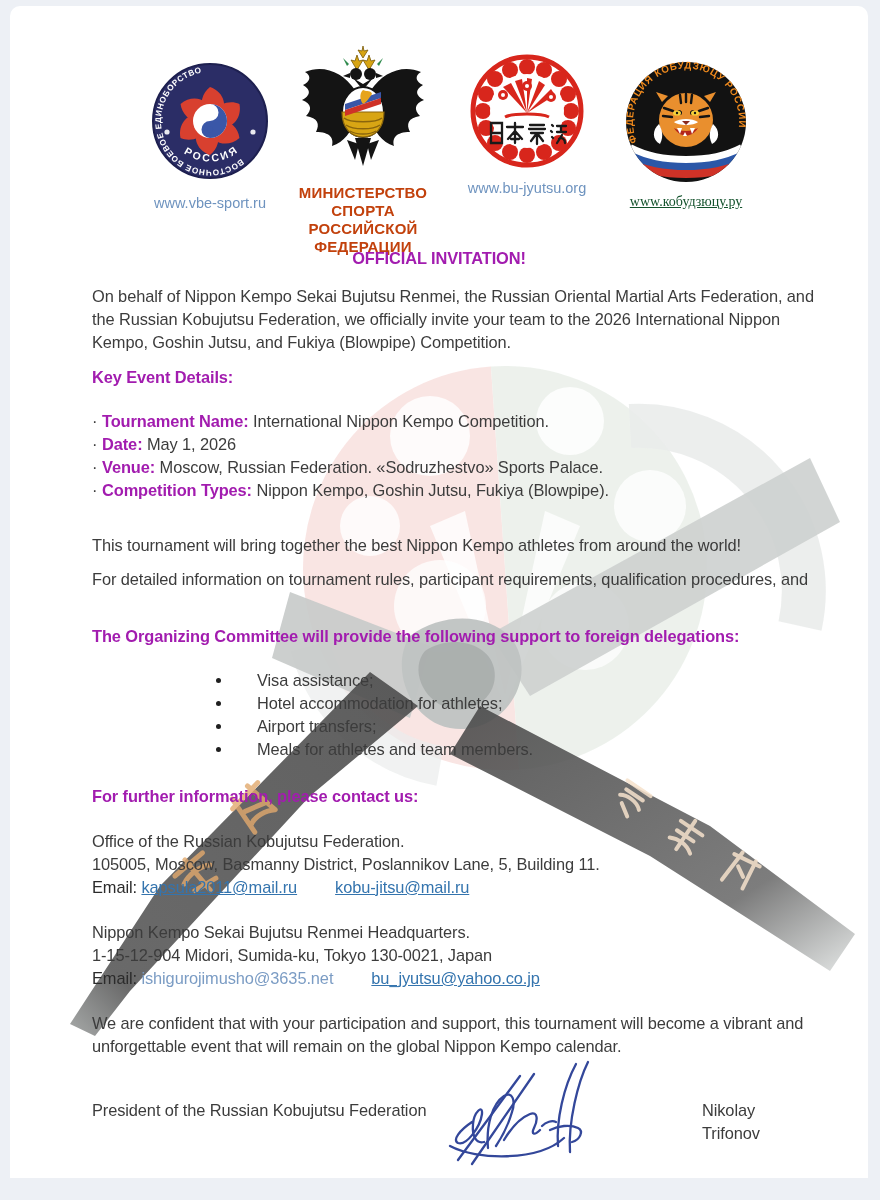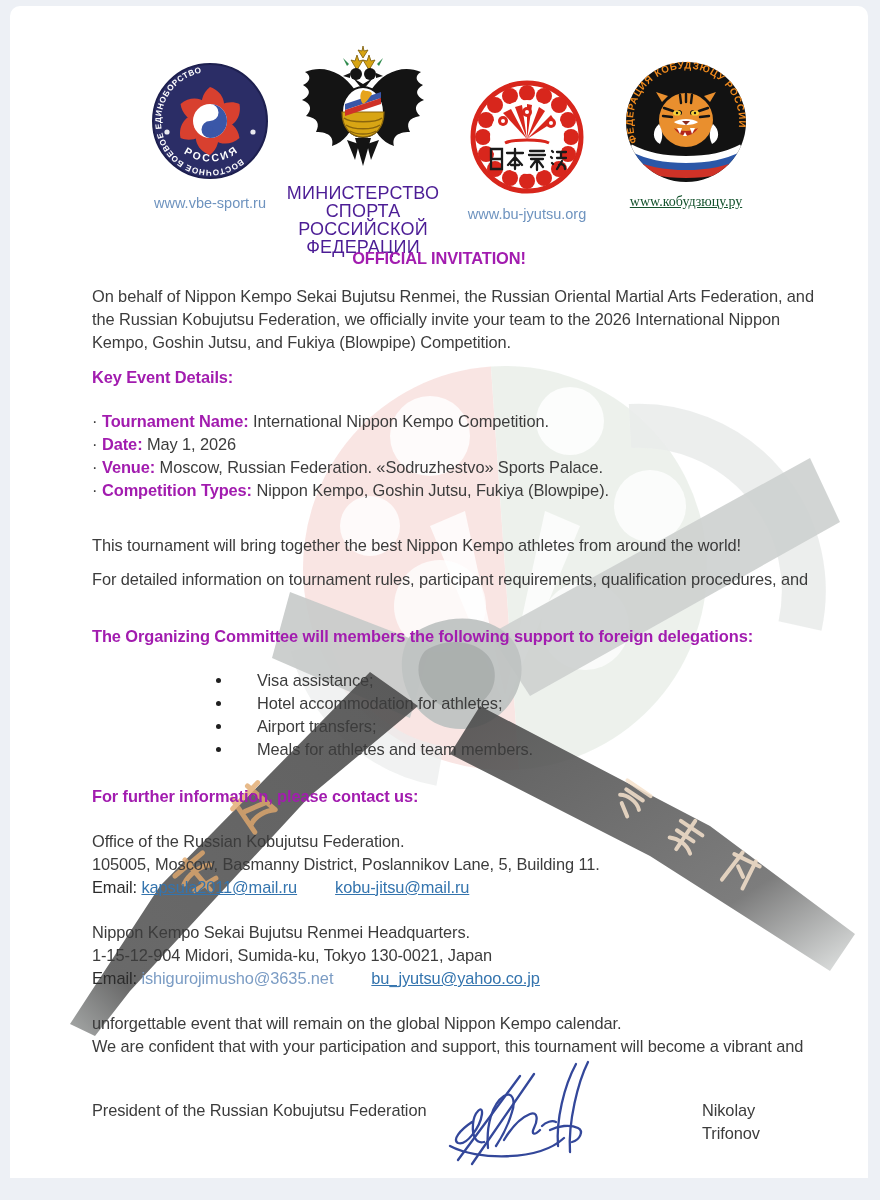--- a/index.html
+++ b/index.html
@@ -23,21 +23,21 @@
   .center{text-align:center;left:0;width:858px;}
   .logo-col{position:absolute;text-align:center;}
   .logo-url{
     font-size:14.5px;color:#6e93bf;text-decoration:none;display:inline-block;
   }
   .logo-url.underlined{
     color:#14532d;text-decoration:underline;
     font-family:"Liberation Serif",serif;font-size:14px;
   }
   .ministry-caption{
-    font-size:18px;font-weight:normal;color:#4c1d95;line-height:18px;letter-spacing:0.2px;
+    font-size:15px;font-weight:bold;color:#c2410c;line-height:18px;letter-spacing:0.2px;
   }
   .detail-line{white-space:nowrap;}
   .detail-dot{display:inline-block;width:10px;color:#3c3c3c;}
   .blist{margin:0;padding:0;list-style:none;}
   .blist li{position:relative;padding-left:165px;height:23px;}
   .blist li::before{
     content:"";position:absolute;left:124px;top:9px;width:5px;height:5px;
     border-radius:50%;background:#1f1f1f;
   }
   a.mail{color:#3474ae;text-decoration:underline;}
@@ -193,21 +193,21 @@
             <path d="M50,94 L58,114 L62,98 Z"></path>
               <path d="M82,94 L74,114 L70,98 Z"></path>
           </g>
         </svg>
         <div class="ministry-caption" style="margin-top:4px;">
           <div>МИНИСТЕРСТВО СПОРТА</div>
           <div>РОССИЙСКОЙ ФЕДЕРАЦИИ</div>
         </div>
       </div>
 
-      <div class="logo-col" style="left:442px;top:73px;width:150px;">
+      <div class="logo-col" style="left:442px;top:47px;width:150px;">
         <svg width="116" height="116" viewBox="0 0 116 116" aria-label="日本拳法">
           <circle cx="58" cy="58" r="54" fill="#ffffff" stroke="#d8261c" stroke-width="5"></circle>
 
           <g fill="#d8261c">
             <circle cx="58" cy="14" r="8"></circle>
               <circle cx="75" cy="17" r="8"></circle>
               <circle cx="90" cy="26" r="8"></circle>
             <circle cx="99" cy="41" r="8"></circle>
               <circle cx="102" cy="58" r="8"></circle>
               <circle cx="99" cy="75" r="8"></circle>
@@ -335,21 +335,21 @@
           <span class="detail-dot">·</span><span class="bold">Competition Types:</span><span> Nippon Kempo, Goshin Jutsu, Fukiya (Blowpipe).</span>
         </div>
       </div>
 
       <div class="para" style="top:528px;">This tournament will bring together the best Nippon Kempo athletes from around the world!</div>
 
       <div class="para" style="top:562px;">
         <div>For detailed information on tournament rules, participant requirements, qualification procedures, and</div>
       </div>
 
-      <div class="para bold" style="top:619px;">The Organizing Committee will members the following support to foreign delegations:</div>
+      <div class="para bold" style="top:619px;">The Organizing Committee will provide the following support to foreign delegations:</div>
 
       <ul class="para blist" style="top:663px;">
         <li>Visa assistance;</li>
         <li>Hotel accommodation for athletes;</li>
         <li>Airport transfers;</li>
         <li>Meals for athletes and team members.</li>
       </ul>
 
       <div class="para bold" style="top:779px;">For further information, please contact us:</div>
 
@@ -365,22 +365,22 @@
       <div class="para" style="top:915px;">
         <div>Nippon Kempo Sekai Bujutsu Renmei Headquarters.</div>
         <div>1-15-12-904 Midori, Sumida-ku, Tokyo 130-0021, Japan</div>
         <div>
           <span style="color:#2b2b2b;">Email:</span>
           <a class="mail plain" href="#">ishigurojimusho@3635.net</a><span class="mail-gap"></span><a class="mail" href="#">bu_jyutsu@yahoo.co.jp</a>
         </div>
       </div>
 
       <div class="para" style="top:1006px;">
+        <div>We are confident that with your participation and support, this tournament will become a vibrant and</div>
         <div>unforgettable event that will remain on the global Nippon Kempo calendar.</div>
-        <div>We are confident that with your participation and support, this tournament will become a vibrant and</div>
       </div>
 
       <div class="para" style="top:1093px;">
         <span>President of the Russian Kobujutsu Federation</span>
         <span class="sig-row-name">Nikolay Trifonov</span>
       </div>
 
       <svg class="abs" style="left:436px;top:1050px;" width="156" height="112" viewBox="0 0 156 112">
         <g stroke="#33479a" stroke-width="2.3" fill="none" stroke-linecap="round">
           <path d="M26,66 C14,74 6,84 12,87 C20,90 34,72 36,58 C37,48 28,56 27,68 C26,80 30,88 38,86"></path>

